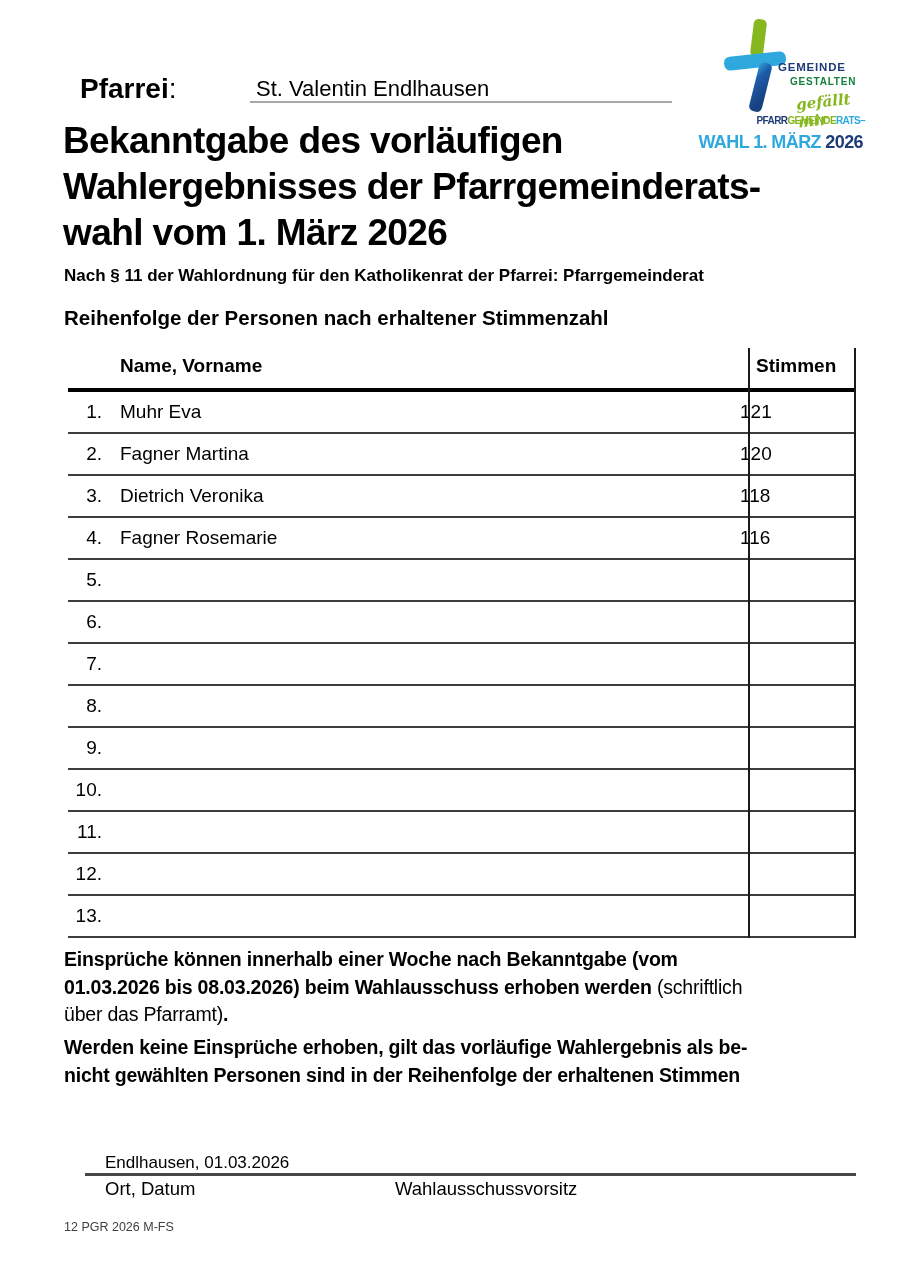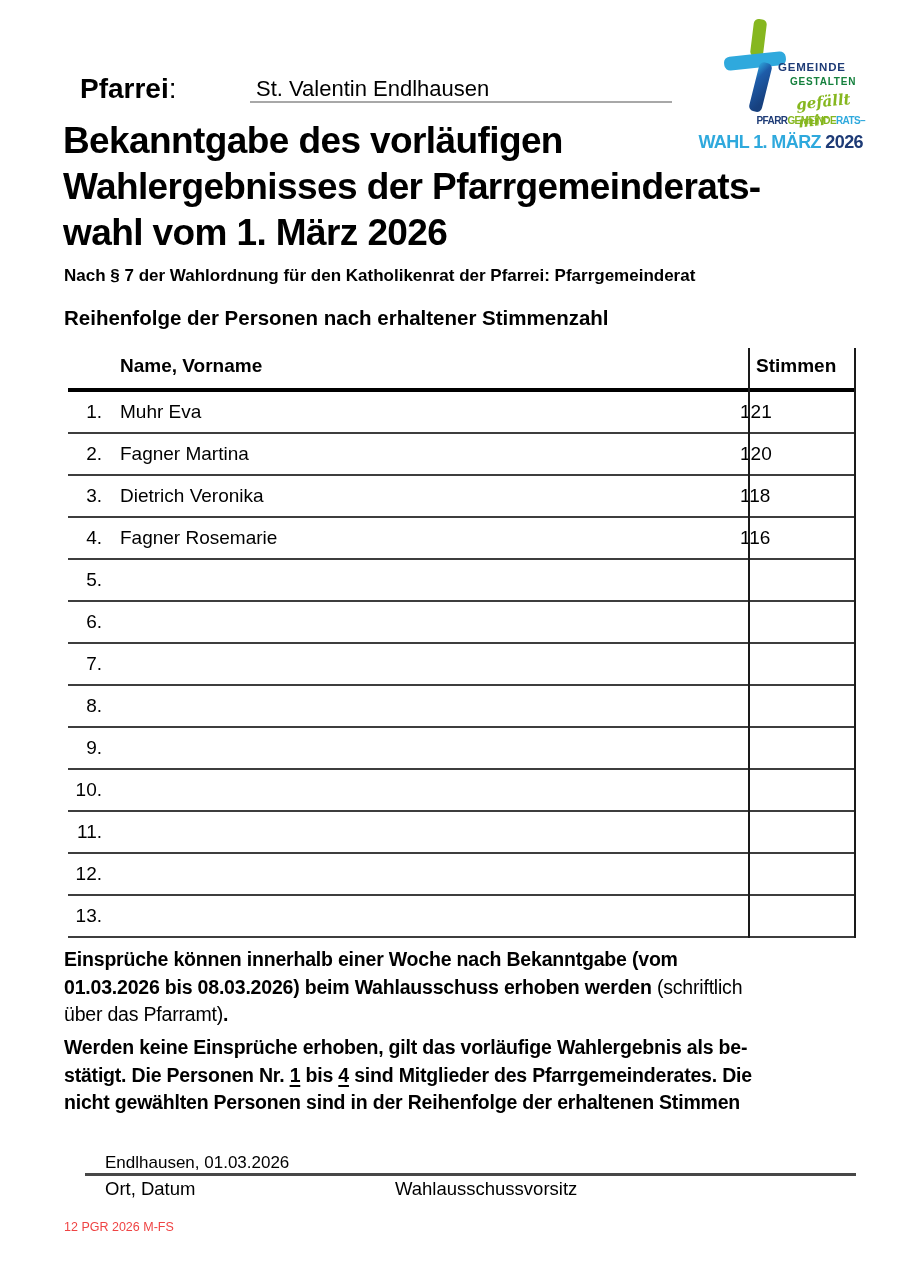--- a/index.html
+++ b/index.html
@@ -53,21 +53,21 @@
   .reg { font-weight:normal; }
   .unum { text-decoration:underline; text-decoration-thickness:2px; text-underline-offset:3px; }
 
   
   .sig-value { position:absolute; left:105px; top:1153px; font-size:17px; }
   .sig-line  { position:absolute; left:85px; top:1173px; width:771px; height:2.5px; background:#474747; }
   .sig-left  { position:absolute; left:105px; top:1178px; font-size:18.5px; }
   .sig-right { position:absolute; left:395px; top:1178px; font-size:18.5px; }
 
   
-  .footer-code { position:absolute; left:64px; top:1220px; font-size:12.5px; color:#ef4444; }
+  .footer-code { position:absolute; left:64px; top:1220px; font-size:12.5px; color:#404040; }
 </style>
 </head>
 <body>
 
 <div class="page">
 
   <div class="pfarrei-label"><span>Pfarrei</span><span class="pfarrei-colon">:</span></div>
   <div class="pfarrei-value">St. Valentin Endlhausen</div>
   <div class="pfarrei-underline"></div>
 
@@ -89,21 +89,21 @@
     <div class="logo-script">gefällt mir</div>
     <div class="campaign1"><span class="c-navy">PFARR</span><span class="c-green">GEMEINDE</span><span class="c-cyan">RATS–</span></div>
     <div class="campaign2"><span class="c-cyan">WAHL 1. MÄRZ </span><span class="c-navy">2026</span></div>
   </div>
 
   <div class="title">
     <div>Bekanntgabe des vorläufigen</div>
     <div>Wahlergebnisses der Pfarrgemeinderats-</div>
     <div>wahl vom 1. März 2026</div>
   </div>
-  <div class="subtitle">Nach § 7 der Wahlordnung für den Katholikenrat der Pfarrei: Pfarrgemeinderat</div>
+  <div class="subtitle">Nach § 11 der Wahlordnung für den Katholikenrat der Pfarrei: Pfarrgemeinderat</div>
   <div class="section-heading">Reihenfolge der Personen nach erhaltener Stimmenzahl</div>
 
   <div class="results-table">
     <div class="thead">
       <span class="th-name">Name, Vorname</span>
       <span class="th-votes">Stimmen</span>
     </div>
     <div class="thick-line"></div>
 
     <div class="trow">
@@ -177,21 +177,20 @@
   </div>
 
   <div class="para para-1">
     <div><span>Einsprüche können innerhalb einer Woche nach Bekanntgabe (vom</span></div>
     <div><span>01.03.2026 bis 08.03.2026) beim Wahlausschuss erhoben werden</span><span class="reg"> (schriftlich</span></div>
     <div><span class="reg">über das Pfarramt)</span><span>.</span></div>
   </div>
 
   <div class="para para-2">
     <div>Werden keine Einsprüche erhoben, gilt das vorläufige Wahlergebnis als be-</div>
-    <div><span>stätigt. Die Personen Nr. </span><span class="unum">1</span><span> bis </span><span class="unum">4</span><span> sind Mitglieder des Pfarrgemeinderates. Die</span></div>
     <div>nicht gewählten Personen sind in der Reihenfolge der erhaltenen Stimmen</div>
   </div>
 
   <div class="sig-value">Endlhausen, 01.03.2026</div>
   <div class="sig-line"></div>
   <div class="sig-left">Ort, Datum</div>
   <div class="sig-right">Wahlausschussvorsitz</div>
 
   <div class="footer-code">12 PGR 2026 M-FS</div>
 </div>

